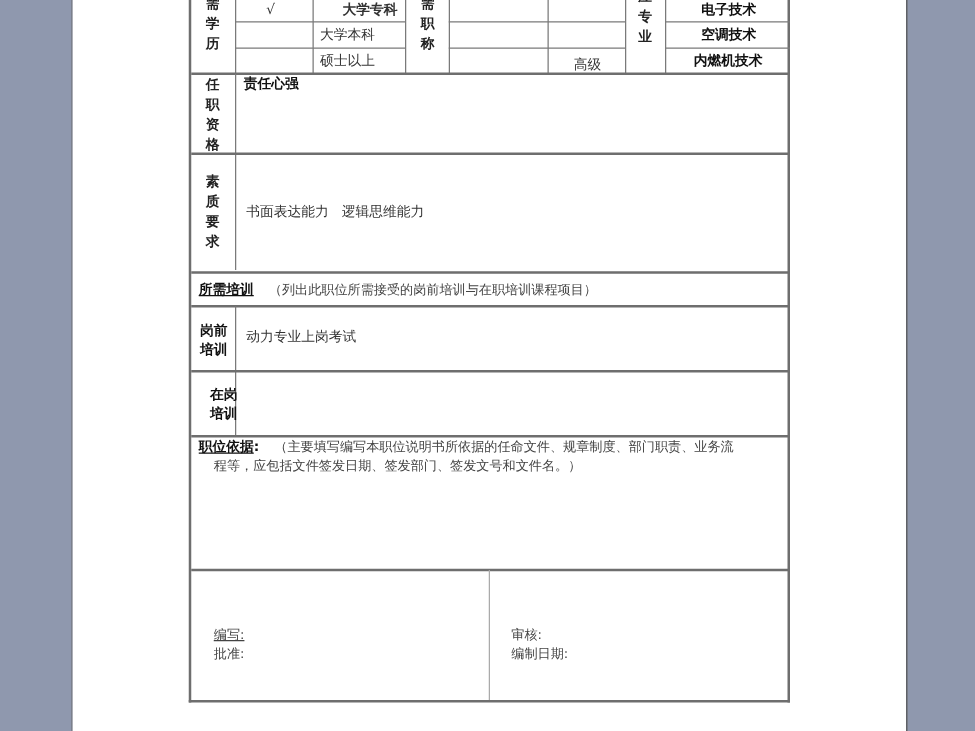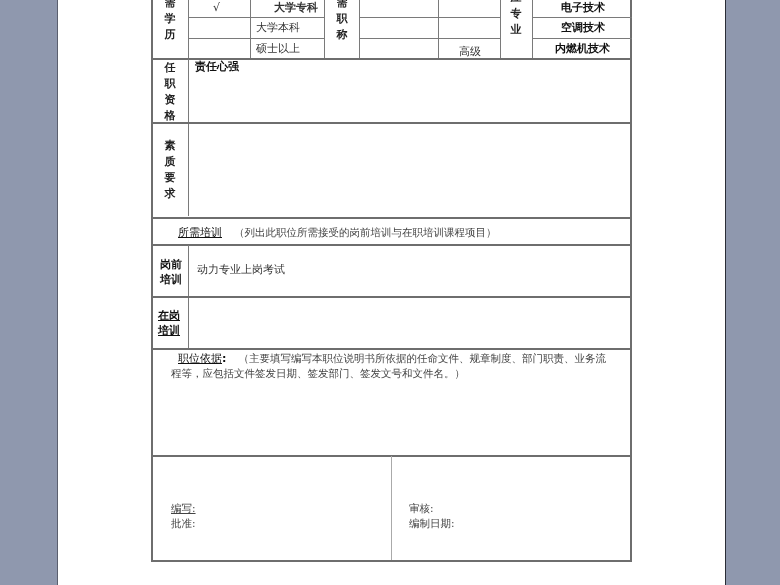--- a/index.html
+++ b/index.html
@@ -19,21 +19,21 @@
     border:2px solid #6e6e6e; border-top:none;
     box-sizing:border-box;
   }
   .ln { position:absolute; background:#7a7a7a; }
   .h { height:1px; }
   .v { width:1px; }
   .thick { background:#6e6e6e; }
   .t { position:absolute; font-size:11px; color:#333; white-space:nowrap; line-height:14px; }
   .b { font-weight:bold; color:#111; }
   .vert { position:absolute; font-size:11px; font-weight:bold; color:#222; width:14px; line-height:16px; text-align:center; }
-  .u { text-decoration:underline; font-weight:normal; color:#111;margin-left:19px; }
+  .u { text-decoration:underline; font-weight:bold; color:#111; }
   .small { font-size:10.5px; color:#444;margin-left:12px; }
 </style>
 </head>
 <body>
 
 <div class="page"></div>
 
 <div class="form">
 
   <div class="ln v" style="left:35px;top:0;height:61px;"></div>
@@ -87,36 +87,37 @@
   </div>
   <div class="t b" style="left:42px;top:62px;text-align:right;">责任心强</div>
   <div class="ln h thick" style="left:0;top:124px;width:479px;height:2px;"></div>
 
   <div class="vert" style="left:10px;top:140px;">
     <div>素</div>
     <div>质</div>
     <div>要</div>
     <div>求</div>
   </div>
+  <div class="t" style="left:44px;top:165px;white-space:pre;">书面表达能力   逻辑思维能力</div>
   <div class="ln h thick" style="left:0;top:219px;width:479px;height:2px;"></div>
 
   <div class="t" style="left:6px;top:227px;">
     <span class="u">所需培训</span><span class="small">（列出此职位所需接受的岗前培训与在职培训课程项目）</span>
   </div>
   <div class="ln h thick" style="left:0;top:246px;width:479px;height:2px;"></div>
 
   <div class="ln v" style="left:35px;top:247px;height:104px;"></div>
   <div class="t b" style="left:7px;top:259px;line-height:15px;">
     <div>岗前</div>
     <div>培训</div>
   </div>
   <div class="t" style="left:44px;top:265px;">动力专业上岗考试</div>
   <div class="ln h thick" style="left:0;top:298px;width:479px;height:2px;"></div>
 
-  <div class="t b" style="left:5px;top:310px;line-height:15px;text-decoration:underline;">
+  <div class="t b" style="left:15px;top:310px;line-height:15px;">
     <div>在岗</div>
     <div>培训</div>
   </div>
   <div class="ln h thick" style="left:0;top:350px;width:479px;height:2px;"></div>
 
   <div class="t" style="left:6px;top:353px;">
     <span class="u">职位依据</span><span class="b">:</span><span class="small">（主要填写编写本职位说明书所依据的任命文件、规章制度、部门职责、业务流</span>
   </div>
   <div class="t small" style="left:6px;top:368px;">程等，应包括文件签发日期、签发部门、签发文号和文件名。）</div>
   <div class="ln h thick" style="left:0;top:457px;width:479px;height:2px;"></div>

